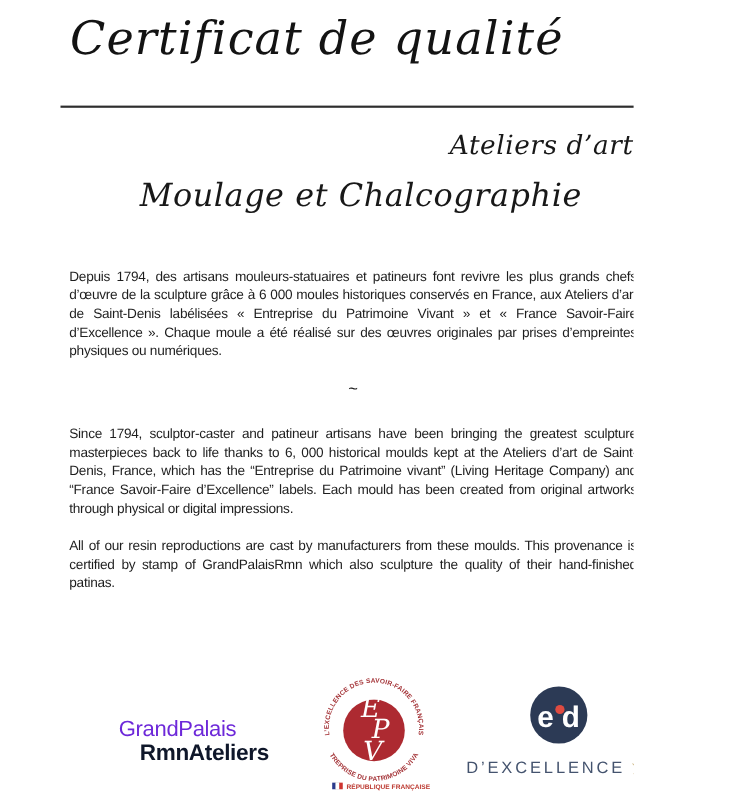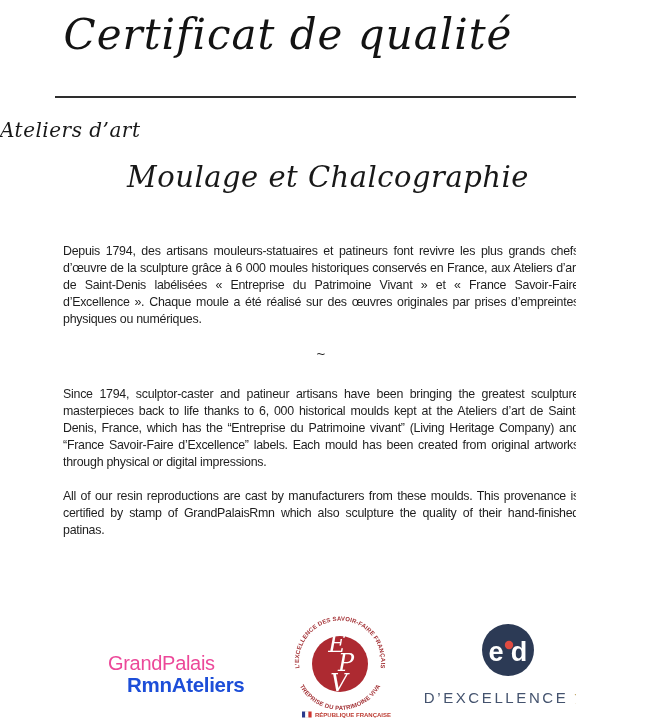--- a/index.html
+++ b/index.html
@@ -5,41 +5,41 @@
   html,body{margin:0;padding:0;background:#fff;}
   .page{position:relative;width:576px;height:728px;background:#ffffff;overflow:hidden;
         font-family:"Liberation Sans",sans-serif;}
 
   
   .cert-title{position:absolute;top:8px;left:0;width:100%;text-align:center;
     font-family:"DejaVu Serif",serif;font-style:italic;font-weight:400;
     font-size:42px;line-height:1.3;color:#131313;letter-spacing:1px;}
   .rule{position:absolute;top:96px;left:55px;width:568px;height:0;
     border-top:2px solid #2e2e2e;}
-  .script-h1{position:absolute;top:118px;left:0;width:100%;text-align:left;
+  .script-h1{position:absolute;top:118px;left:0;width:100%;text-align:right;
     font-family:"DejaVu Serif",serif;font-style:italic;font-weight:400;
-    font-size:20px;color:#181818;letter-spacing:0.5px;}
+    font-size:24px;color:#181818;letter-spacing:0.5px;}
   .script-h2{position:absolute;top:160px;left:0;width:100%;text-align:center;
     font-family:"DejaVu Serif",serif;font-style:italic;font-weight:400;
     font-size:29px;color:#181818;letter-spacing:0.5px;padding-left:40px;}
 
   
   .bodytext{position:absolute;left:63px;top:243px;width:516px;
     font-size:12.4px;line-height:17px;letter-spacing:-0.25px;
     color:#1e1e1e;text-align:justify;}
   .bodytext p{margin:0 0 17px;}
   .bodytext p.last{margin-bottom:0;}
   .bodytext .en{}
   .tilde{text-align:center;font-size:15px;letter-spacing:0;
     margin:12px 0 24px;color:#1e1e1e;}
 
   
   .gp-logo{position:absolute;left:108px;top:653px;line-height:1;}
-  .gp-line1{font-size:20px;font-weight:400;color:#ec4899;letter-spacing:-0.3px;}
-  .gp-line2{font-size:20.5px;font-weight:700;color:#1d4ed8;letter-spacing:-0.3px;
+  .gp-line1{font-size:20px;font-weight:400;color:#6d28d9;letter-spacing:-0.3px;}
+  .gp-line2{font-size:20.5px;font-weight:700;color:#0f172a;letter-spacing:-0.3px;
     margin:2px 0 0 19px;}
 
   
   .epv-logo{position:absolute;left:288px;top:614px;width:104px;height:106px;}
 
   
   .fsfe-logo{position:absolute;left:413px;top:620px;width:190px;text-align:center;}
   .fsfe-badge{display:block;margin:0 auto;}
   .fsfe-line1{margin-top:6px;font-size:11.5px;font-weight:700;color:#23355b;
     letter-spacing:1.3px;white-space:nowrap;}

